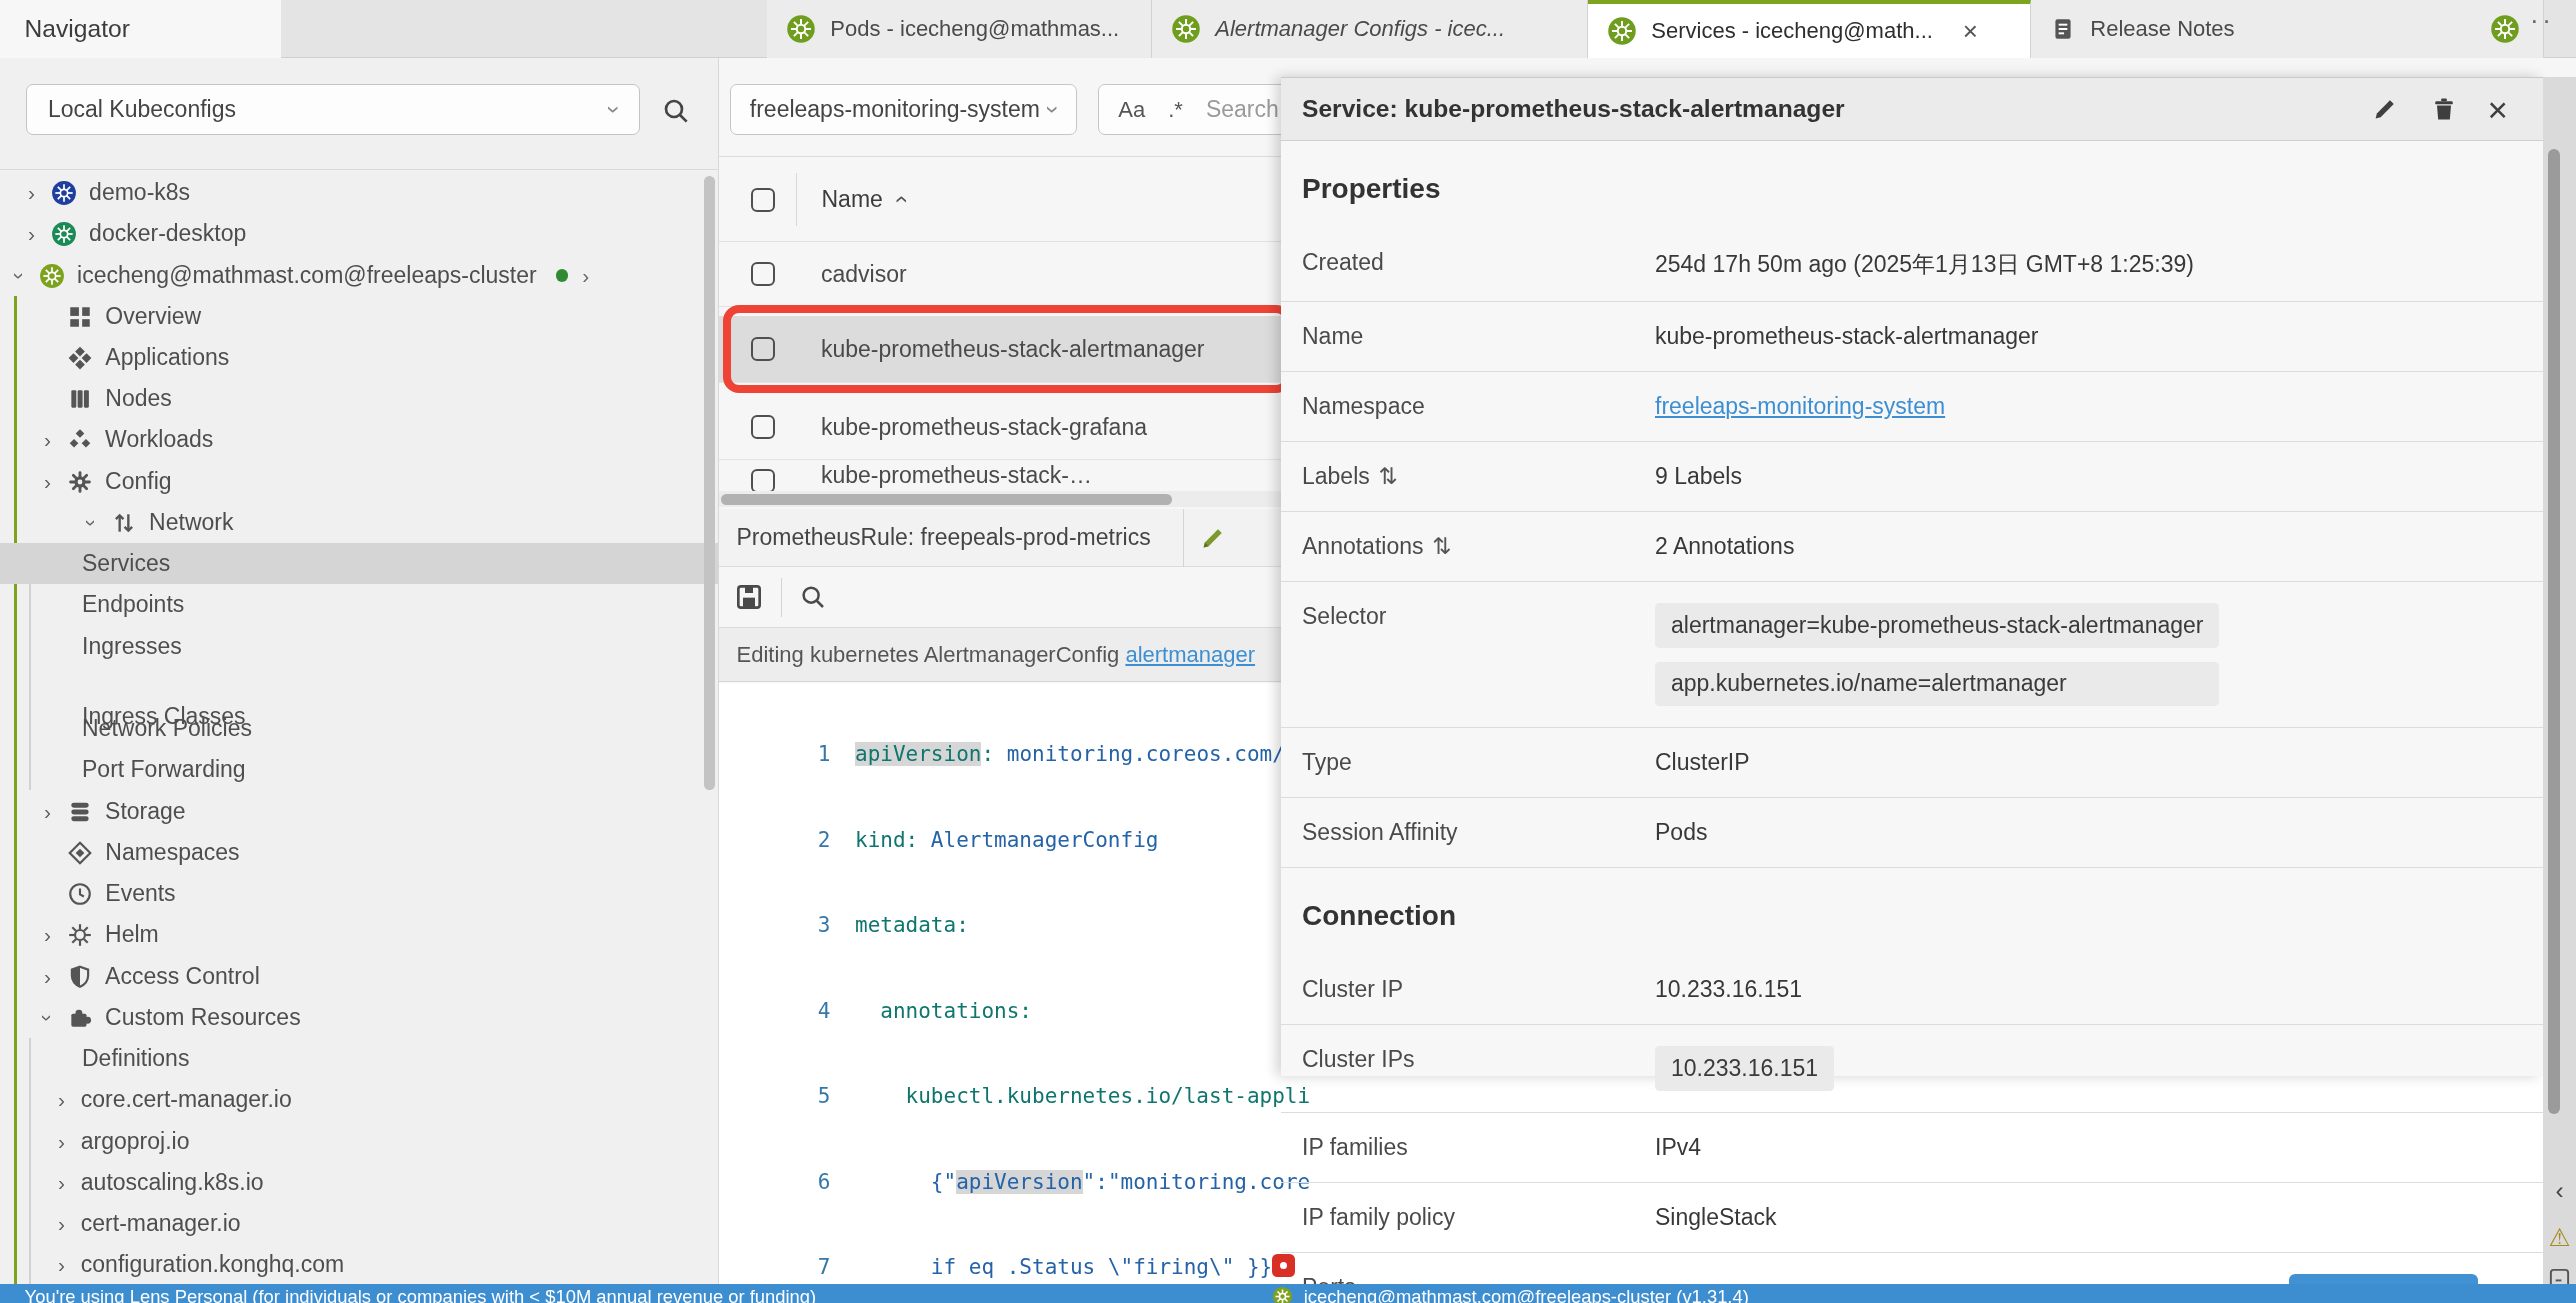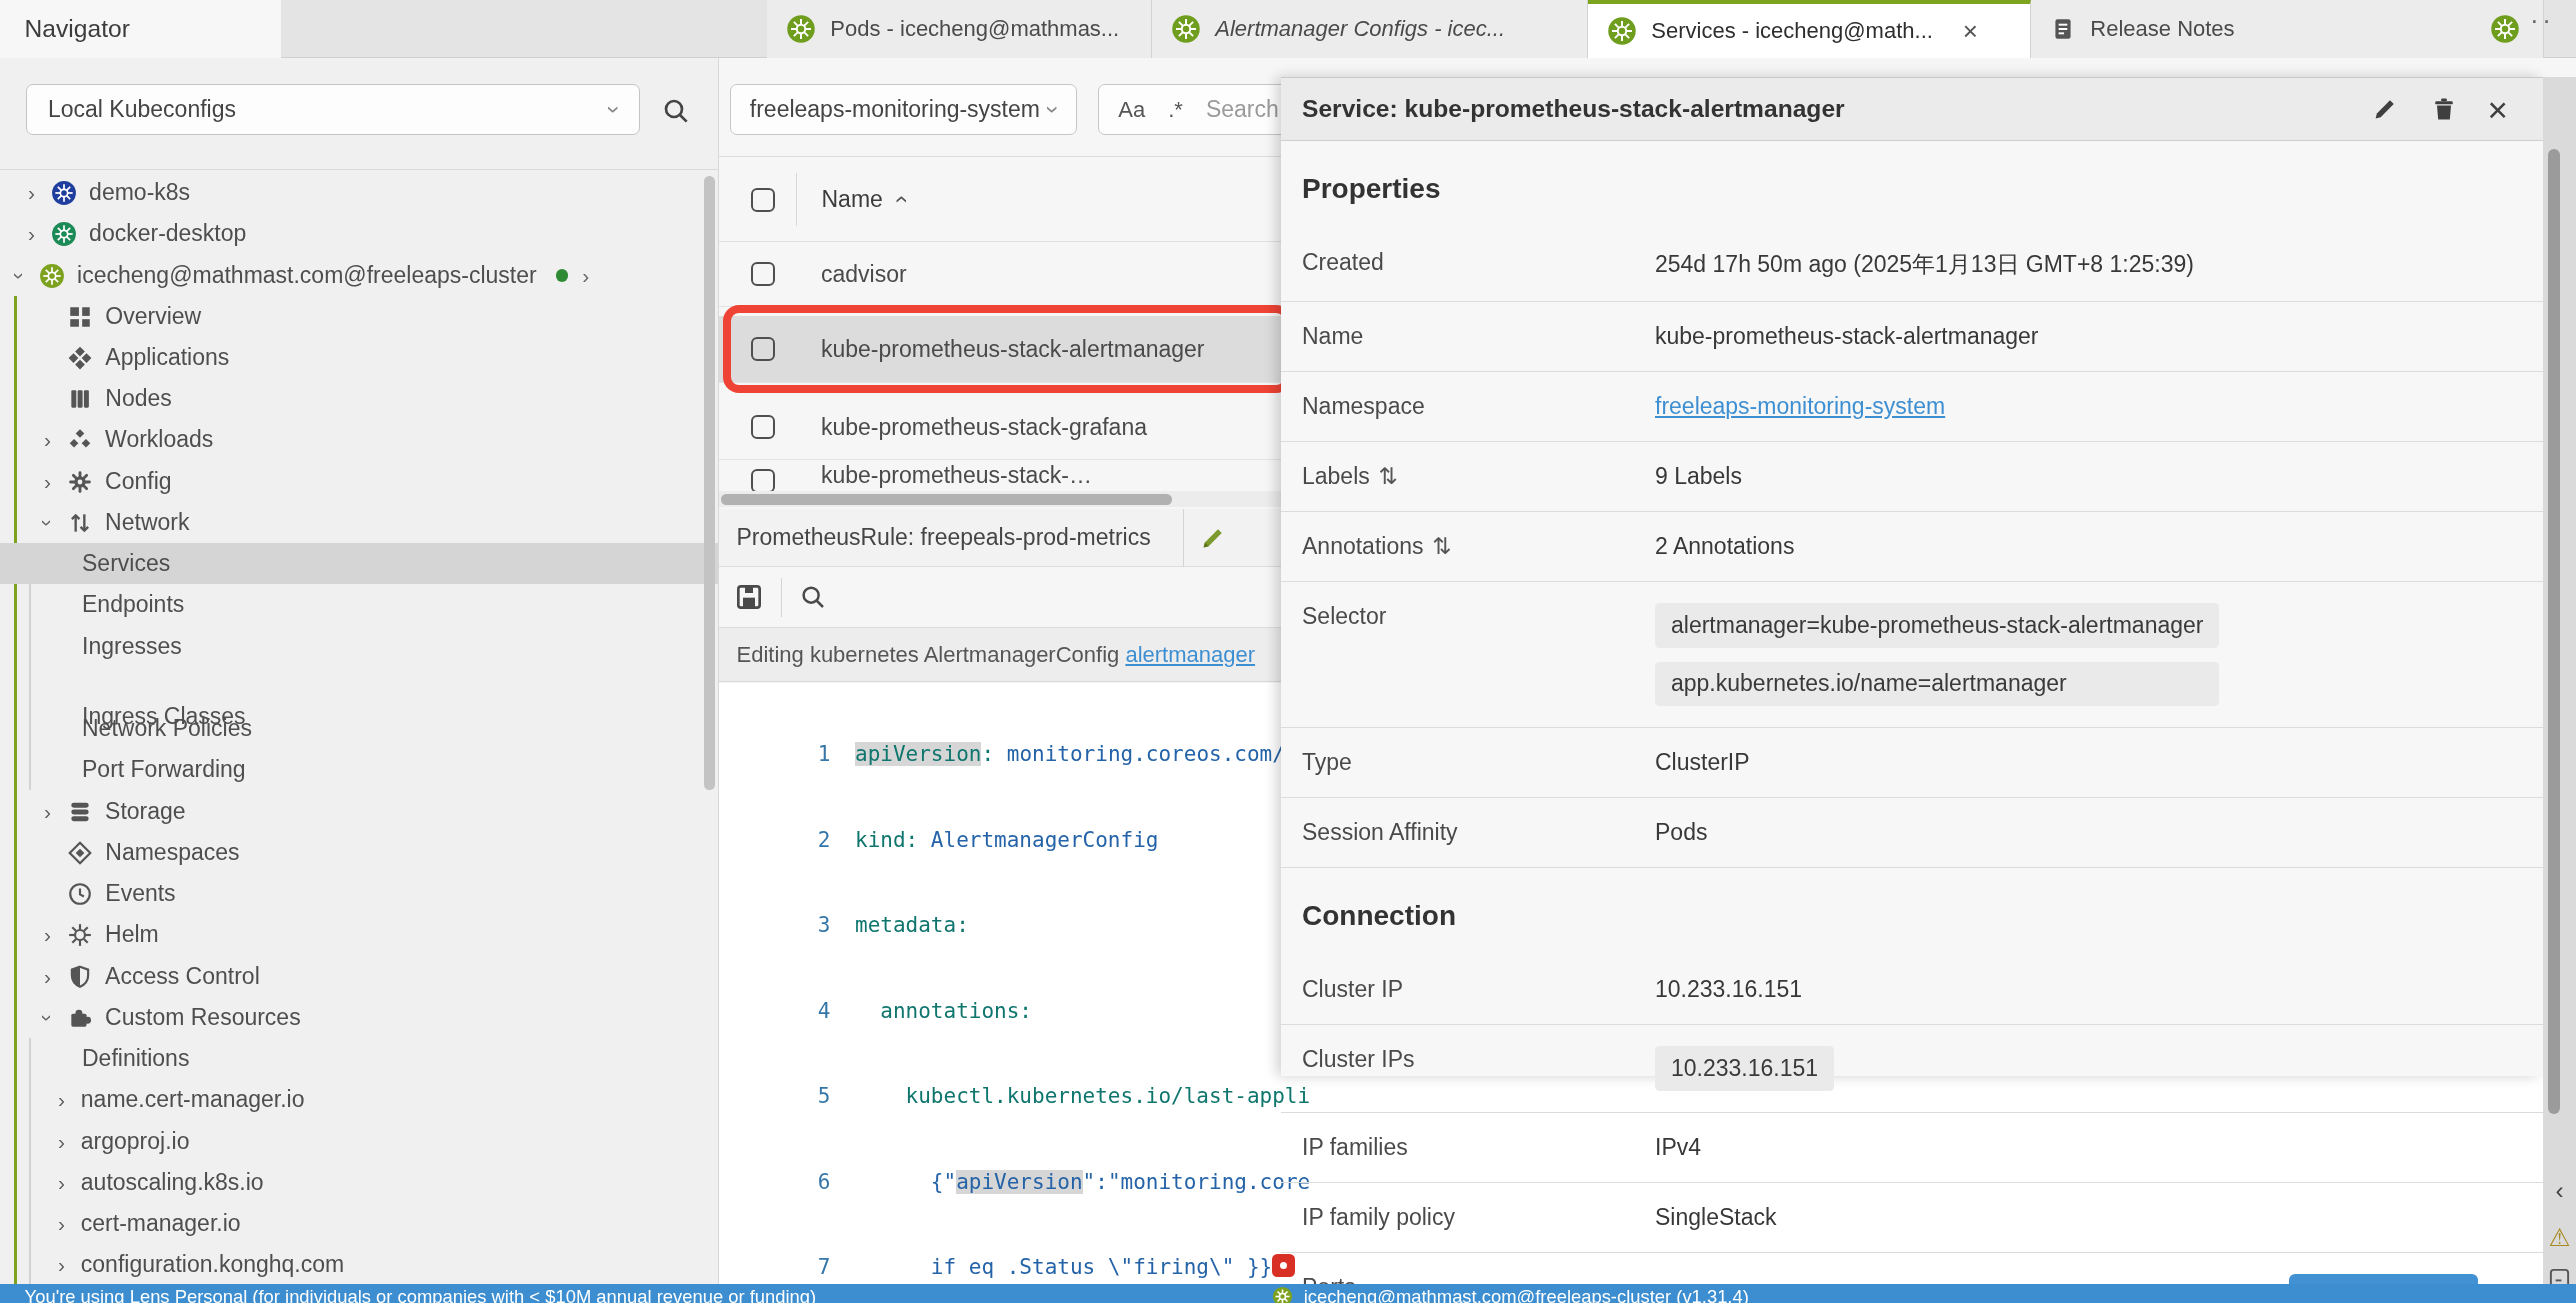--- a/index.html
+++ b/index.html
@@ -338,21 +338,21 @@
             <rect x="10.7" y="2" width="2.6" height="20" rx="1.2" transform="rotate(45 12 12)"></rect>
             <rect x="10.7" y="2" width="2.6" height="20" rx="1.2" transform="rotate(90 12 12)"></rect>
             <rect x="10.7" y="2" width="2.6" height="20" rx="1.2" transform="rotate(135 12 12)"></rect>
             <circle cx="12" cy="12" r="5.2"></circle>
           </g>
           <circle cx="12" cy="12" r="2.2" fill="#f0f0f0"></circle>
         </svg>
       </span>
     <span>Config</span>
   </div>
-  <div class="trow" style="top:444px;padding-left:37px;">
+  <div class="trow" style="top:444px;padding-left:37px;margin-left:44px;">
     <span class="chev open">›</span>
     <span class="ticon">
         <svg width="26" height="26" viewBox="0 0 24 24" fill="none" stroke="#555" stroke-width="2.2">
           <path d="M8 20V5"></path>
           <path d="M4.5 8.5 8 5l3.5 3.5"></path>
           <path d="M16 4v15"></path>
           <path d="M12.5 15.5 16 19l3.5-3.5"></path>
         </svg>
       </span>
     <span>Network</span>
@@ -445,21 +445,21 @@
         </svg>
       </span>
     <span>Custom Resources</span>
   </div>
 
   <div class="trow" style="top:980px;padding-left:82px;">
     <span>Definitions</span>
   </div>
   <div class="trow" style="top:1021px;padding-left:51px;">
     <span class="chev">›</span>
-    <span>name.cert-manager.io</span>
+    <span>core.cert-manager.io</span>
   </div>
   <div class="trow" style="top:1063px;padding-left:51px;">
     <span class="chev">›</span>
     <span>argoproj.io</span>
   </div>
   <div class="trow" style="top:1104px;padding-left:51px;">
     <span class="chev">›</span>
     <span>autoscaling.k8s.io</span>
   </div>
   <div class="trow" style="top:1145px;padding-left:51px;">

